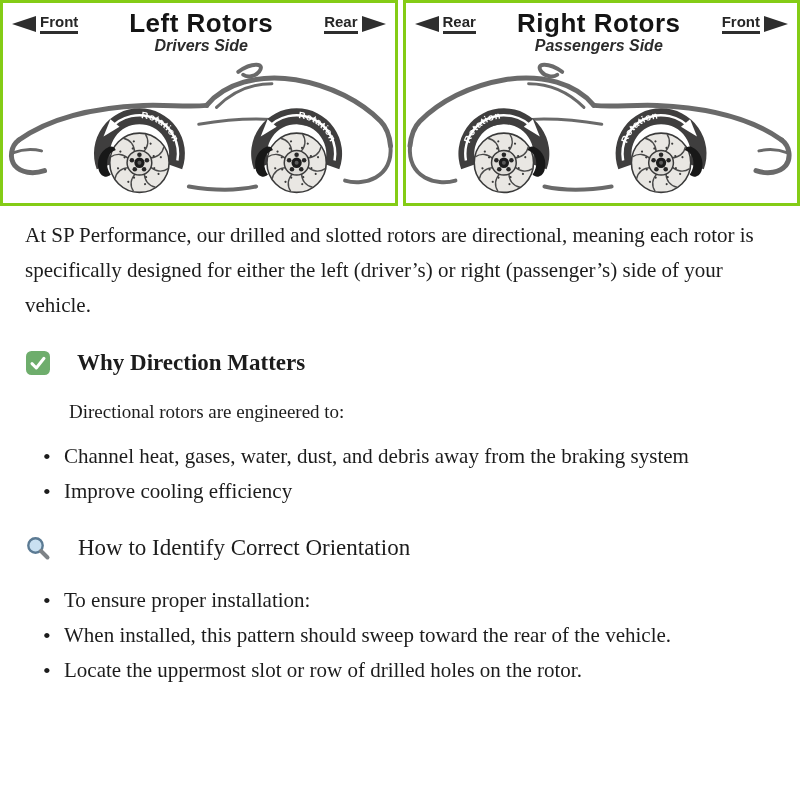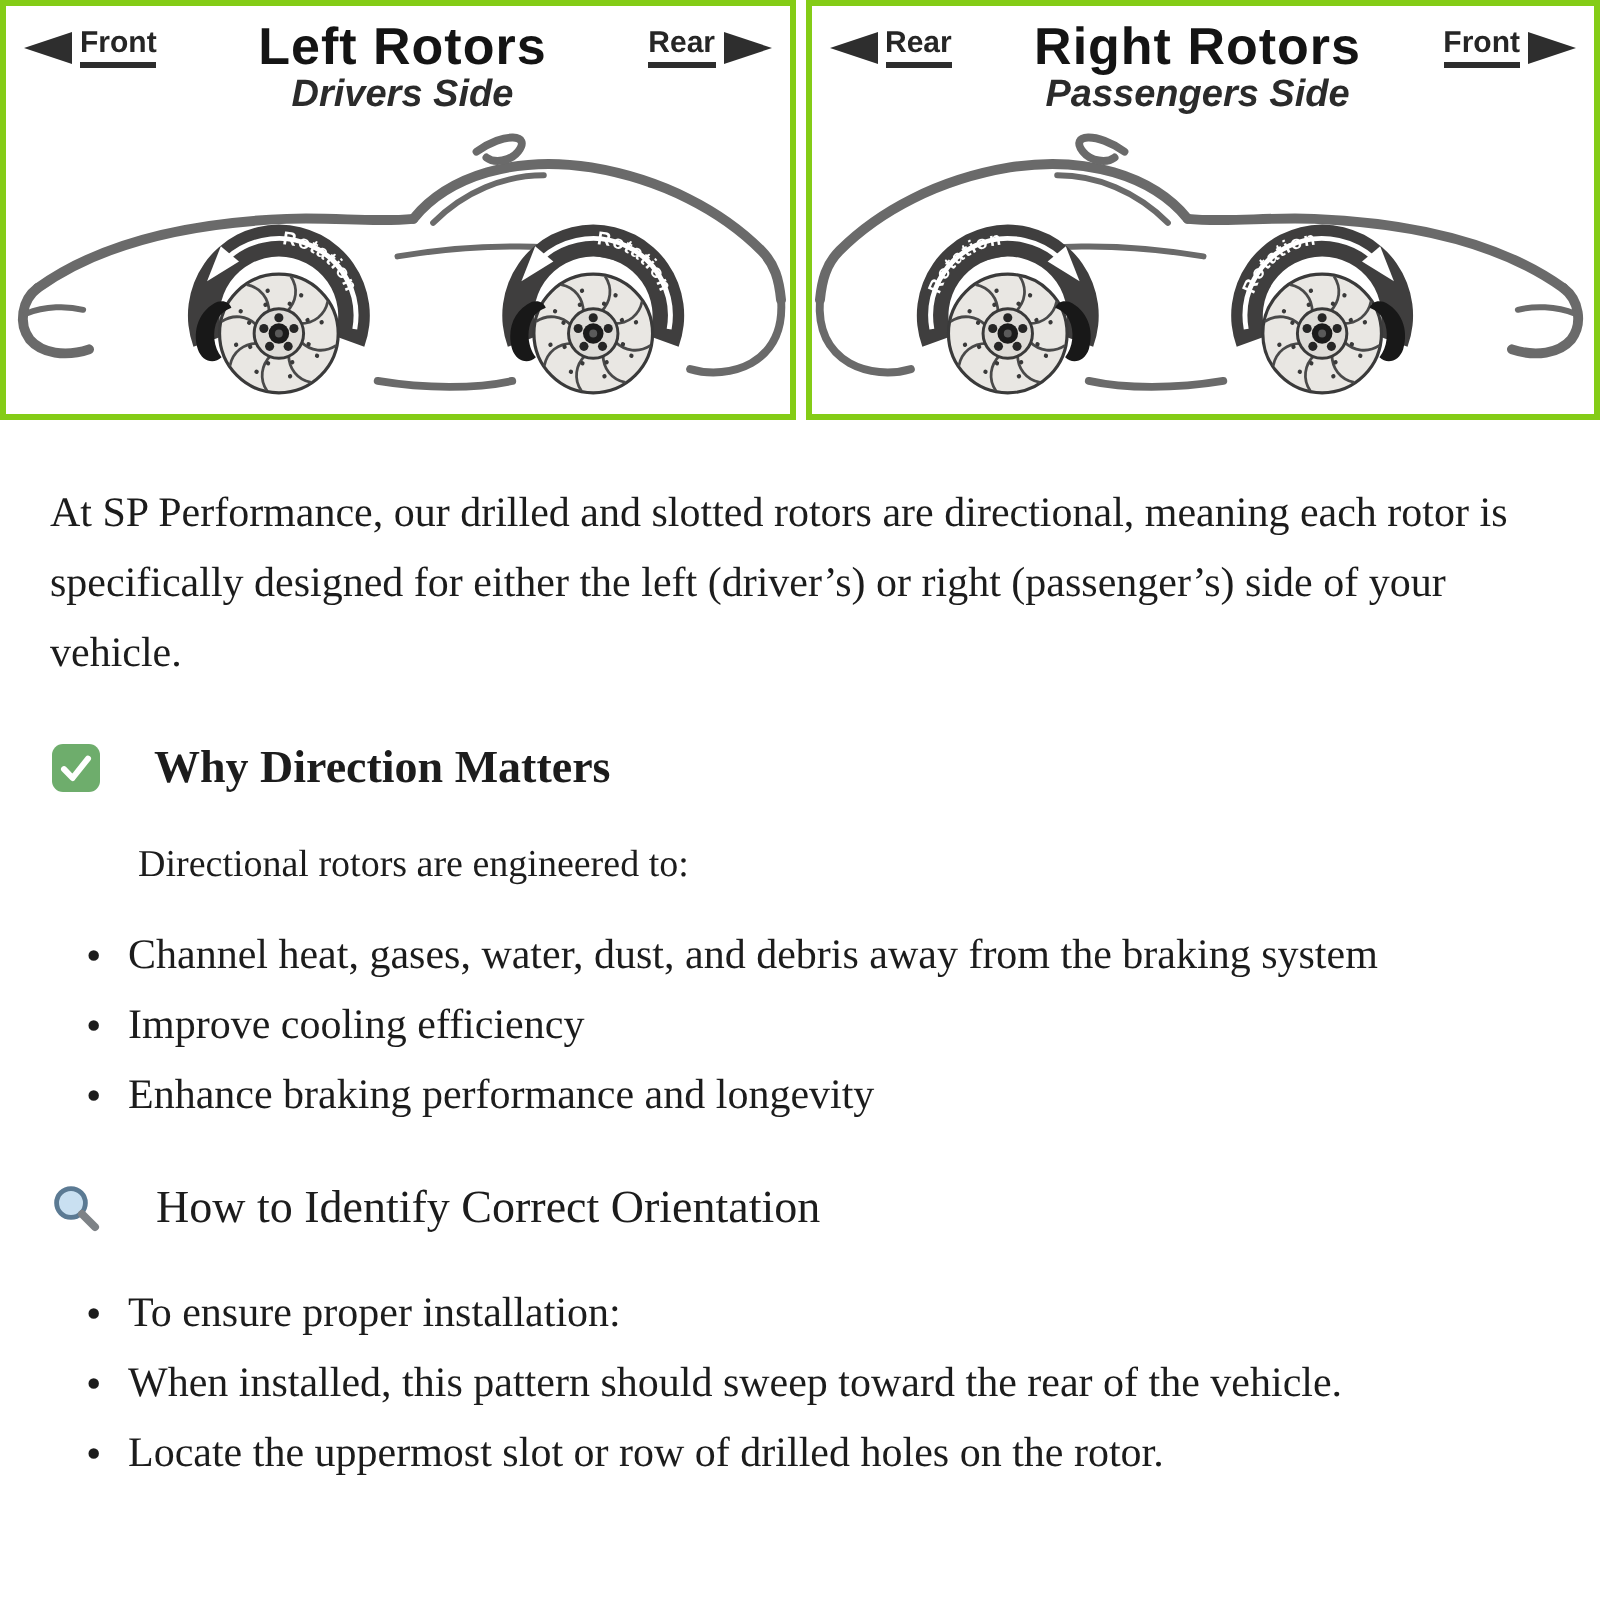--- a/index.html
+++ b/index.html
@@ -19,28 +19,28 @@
   .tri { width: 0; height: 0; border-top: 8px solid transparent; border-bottom: 8px solid transparent; }
   .tri-left  { border-right: 24px solid #2e2e2e; }
   .tri-right { border-left: 24px solid #2e2e2e; }
   .title-block { flex: 1; text-align: center; }
   .panel-title {
     font-family: "Liberation Sans", sans-serif; font-weight: bold;
     font-size: 26px; line-height: 1.0; color: #141414; letter-spacing: 0.5px;
   }
   .panel-subtitle {
     font-family: "Liberation Sans", sans-serif; font-weight: bold; font-style: italic;
-    font-size: 19px; color: #2b2b2b; margin-top: 1px;
+    font-size: 16px; color: #2b2b2b; margin-top: 1px;
   }
   .car-svg { display: block; width: 100%; height: auto; }
   .rot { font-family: "Liberation Sans", sans-serif; font-weight: bold;
          font-size: 9.5px; fill: #ffffff; letter-spacing: 0.6px; }
 
   
-  .content { padding: 29px 25px 10px; }
+  .content { padding: 12px 25px 10px; }
   .intro { font-size: 21px; line-height: 35px; max-width: 740px; margin-bottom: 25px; }
   .section-head { display: flex; align-items: center; gap: 26px; margin-bottom: 16px; }
   .section-head .h-text { font-size: 23px; line-height: 30px; }
   .bold-head .h-text { font-weight: bold; }
   .emoji { flex: 0 0 auto; display: inline-flex; }
   .lead { font-size: 19px; line-height: 35px; margin-bottom: 10px; margin-left: 44px; }
   ul.blist { list-style: none; margin: 0 0 24px 0; }
   ul.blist li {
     font-size: 21px; line-height: 35px; position: relative;
     padding-left: 39px; max-width: 720px;
@@ -229,21 +229,20 @@
       </svg>
     </span>
     <span class="h-text">Why Direction Matters</span>
   </div>
 
   <p class="lead">Directional rotors are engineered to:</p>
 
   <ul class="blist">
     <li>Channel heat, gases, water, dust, and debris away from the braking system</li>
     <li>Improve cooling efficiency</li>
-    <li>Enhance braking performance and longevity</li>
   </ul>
 
   <div class="section-head gap-sm">
     <span class="emoji">
       <svg width="27" height="27" viewBox="0 0 27 27">
         <circle cx="10.5" cy="10.5" r="7.2" stroke="#5B7A93" stroke-width="2.4" fill="#C9E0F1"></circle>
         <line x1="16" y1="16" x2="22.5" y2="22.5" stroke="#7d8286" stroke-width="4" stroke-linecap="round"></line>
       </svg>
     </span>
     <span class="h-text">How to Identify Correct Orientation</span>

